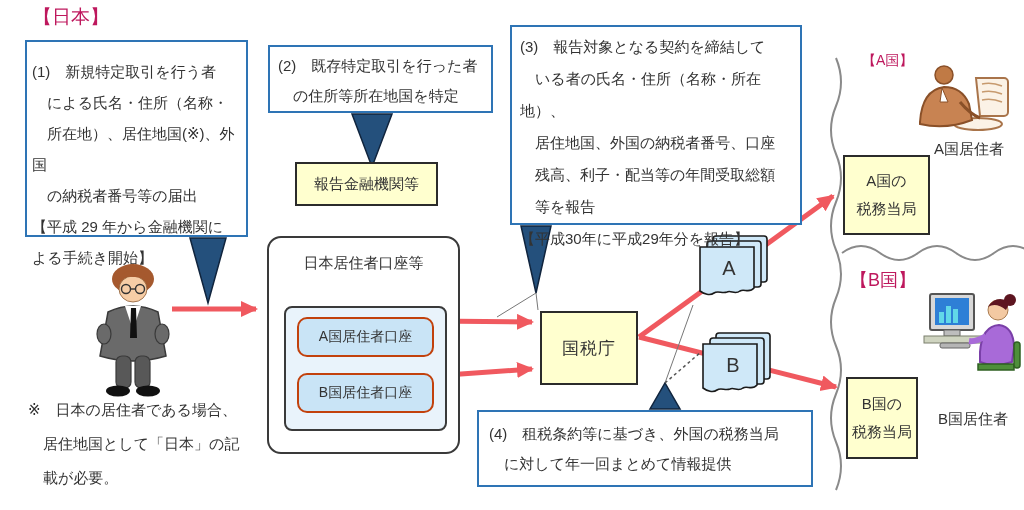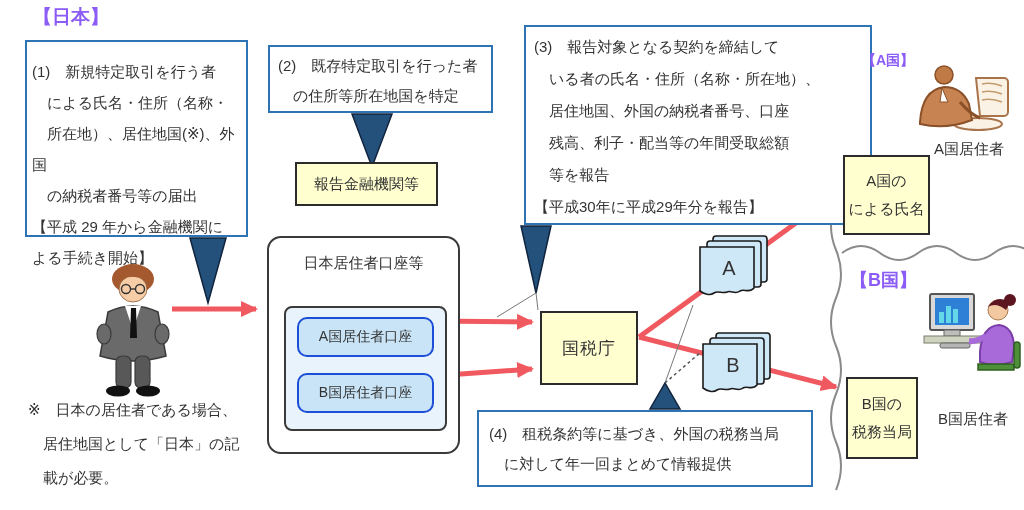--- a/index.html
+++ b/index.html
@@ -10,30 +10,30 @@
   .abs{position:absolute;}
   .pre{white-space:pre-wrap;}
   .callout{
     border:2px solid #2e74b5;background:#ffffff;color:#333;
     font-size:15px;box-sizing:border-box;
   }
   .yellow{
     background:#ffffcf;border:2px solid #2b2b2b;box-sizing:border-box;
     display:flex;align-items:center;justify-content:center;text-align:center;color:#333;
   }
-  .region-label{font-size:19px;font-weight:700;color:#8b5cf6;}
+  .region-label{font-size:19px;font-weight:400;color:#be185d;}
   .small-label{font-size:15px;color:#333;}
   #accounts-container{
     border:2px solid #3a3a3a;border-radius:14px;background:#ffffff;box-sizing:border-box;
   }
   #accounts-inner{
     border:2px solid #3a3a3a;border-radius:8px;background:#e9f3fb;box-sizing:border-box;
   }
   .account-box{
-    background:#c9e4f6;border:2px solid #1d4ed8;border-radius:10px;box-sizing:border-box;
+    background:#c9e4f6;border:2px solid #c2410c;border-radius:10px;box-sizing:border-box;
     display:flex;align-items:center;justify-content:center;font-size:14px;color:#333;
   }
   .doc-label{font-size:20px;color:#333;display:flex;align-items:center;justify-content:center;}
   svg{display:block;}
 </style>
 </head>
 <body>
 
 <div id="stage">
 
@@ -86,21 +86,21 @@
 　の納税者番号等の届出
 【平成 29 年から金融機関に
 よる手続き開始】</div>
   </div>
 
   <div class="abs callout" style="left:268px;top:45px;width:225px;height:68px;">
     <div class="pre" style="padding:4px 8px;line-height:30px;">(2)　既存特定取引を行った者
 　の住所等所在地国を特定</div>
   </div>
 
-  <div class="abs callout" style="left:524px;top:25px;width:348px;height:200px;">
+  <div class="abs callout" style="left:510px;top:25px;width:292px;height:200px;">
     <div class="pre" style="padding:4px 8px;line-height:32px;">(3)　報告対象となる契約を締結して
 　いる者の氏名・住所（名称・所在地）、
 　居住地国、外国の納税者番号、口座
 　残高、利子・配当等の年間受取総額
 　等を報告
 【平成30年に平成29年分を報告】</div>
   </div>
 
   <div class="abs callout" style="left:477px;top:410px;width:336px;height:77px;">
     <div class="pre" style="padding:7px 10px;line-height:30px;">(4)　租税条約等に基づき、外国の税務当局
@@ -138,21 +138,21 @@
     <circle cx="32" cy="13" r="9" fill="#c07a45" stroke="#8a5028" stroke-width="1.5"></circle>
     <path d="M8 60 Q10 28 32 25 Q50 25 57 42 L60 58 Q34 68 8 62 Z" fill="#c88352" stroke="#8a5028" stroke-width="2"></path>
     <path d="M30 26 L36 40 L28 40 Z" fill="#fff" stroke="#8a5028" stroke-width="1"></path>
     <path d="M48 40 Q58 52 68 56" fill="none" stroke="#8a5028" stroke-width="3"></path>
   </svg>
 
   <div class="abs small-label" style="left:934px;top:140px;">A国居住者</div>
 
   <div class="abs yellow pre" style="left:843px;top:155px;width:87px;height:80px;font-size:15px;line-height:28px;">
     <span class="pre">A国の
-による氏名</span>
+税務当局</span>
   </div>
 
   <div class="abs region-label" style="left:850px;top:268px;font-size:18px;">【B国】</div>
 
   <svg class="abs" style="left:922px;top:290px;" width="100" height="82" viewBox="0 0 100 82">
     <rect x="8" y="4" width="44" height="36" rx="2" fill="#d8d8d8" stroke="#555" stroke-width="2"></rect>
     <rect x="13" y="8" width="34" height="27" fill="#2e7fd6"></rect>
     <rect x="17" y="22" width="5" height="11" fill="#62d8e8"></rect>
     <rect x="24" y="16" width="5" height="17" fill="#62d8e8"></rect>
     <rect x="31" y="19" width="5" height="14" fill="#62d8e8"></rect>

